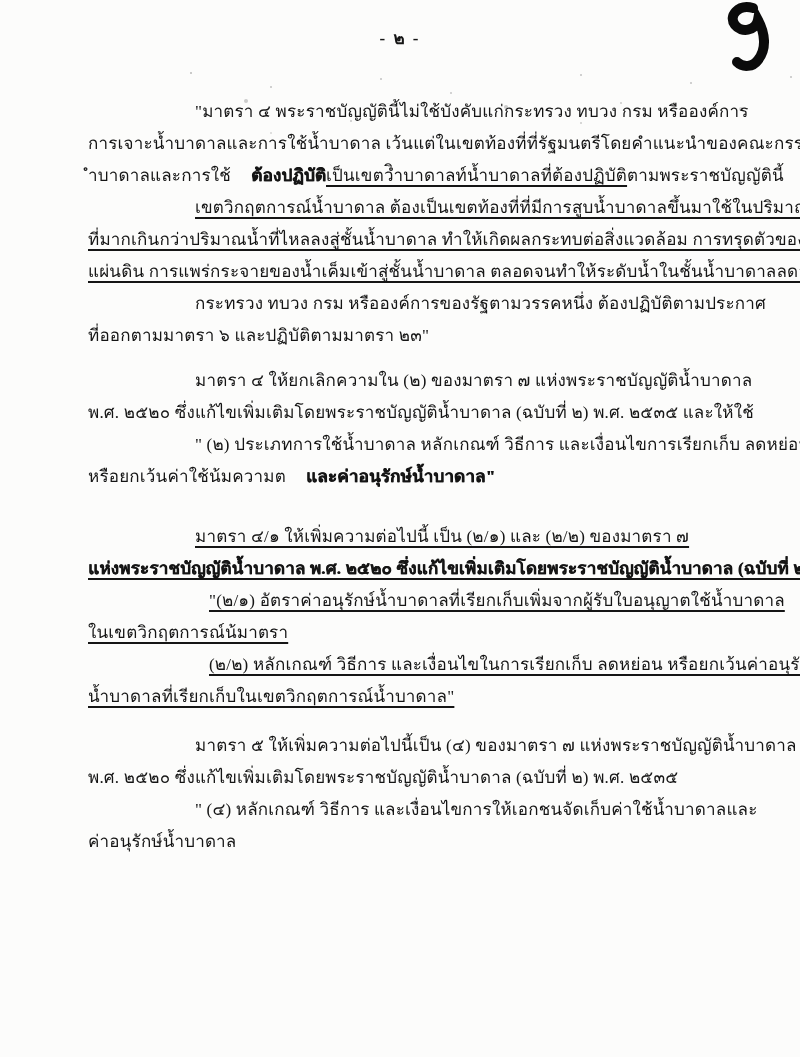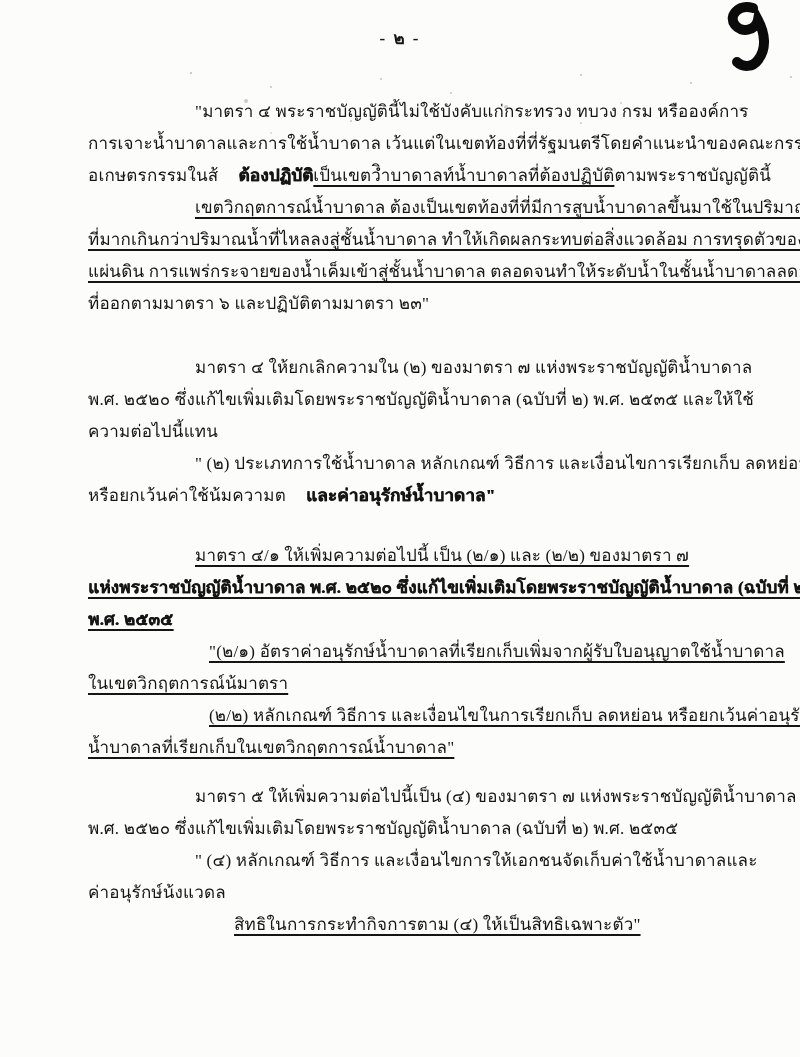--- a/index.html
+++ b/index.html
@@ -97,37 +97,35 @@
 
   <svg class="corner-mark" viewBox="0 0 64 84" aria-hidden="true">
     <path d="M33 8 C18 4 8 16 15 25 C21 33 36 31 38 20 C45 33 47 49 38 60 C33 67 23 68 17 62" fill="none" stroke="#0b0b0b" stroke-width="10" stroke-linecap="round"></path>
   </svg>
 
   <div class="scan-noise"></div>
 
   <div class="doc-body">
       <div class="line ind1"><span class="seg-n">"มาตรา ๔  พระราชบัญญัตินี้ไม่ใช้บังคับแก่กระทรวง ทบวง กรม หรือองค์การ</span></div>
       <div class="line ind0"><span class="seg-n">การเจาะน้ำบาดาลและการใช้น้ำบาดาล เว้นแต่ในเขตท้องที่ที่รัฐมนตรีโดยคำแนะนำของคณะกรรมการ</span></div>
-      <div class="line ind0"><span class="seg-n">อเกษตรกรรมในส้</span><span class="seg-b">ต้องปฏิบัติ</span><span class="seg-u">เป็นเขตวิำบาดาลท์น้ำบาดาลที่ต้องปฏิบัติ</span><span class="seg-n">ตามพระราชบัญญัตินี้</span></div>
+      <div class="line ind0"><span class="seg-n">ำบาดาลและการใช้</span><span class="seg-b">ต้องปฏิบัติ</span><span class="seg-u">เป็นเขตวิำบาดาลท์น้ำบาดาลที่ต้องปฏิบัติ</span><span class="seg-n">ตามพระราชบัญญัตินี้</span></div>
       <div class="line ind1"><span class="seg-u">เขตวิกฤตการณ์น้ำบาดาล ต้องเป็นเขตท้องที่ที่มีการสูบน้ำบาดาลขึ้นมาใช้ในปริมาณ</span></div>
       <div class="line ind0"><span class="seg-u">ที่มากเกินกว่าปริมาณน้ำที่ไหลลงสู่ชั้นน้ำบาดาล ทำให้เกิดผลกระทบต่อสิ่งแวดล้อม การทรุดตัวของ</span></div>
       <div class="line ind0"><span class="seg-u">แผ่นดิน การแพร่กระจายของน้ำเค็มเข้าสู่ชั้นน้ำบาดาล ตลอดจนทำให้ระดับน้ำในชั้นน้ำบาดาลลดลง</span></div>
+      <div class="line ind1"><span class="seg-n">กระทรวง ทบวง กรม หรือองค์การของรัฐตามวรรคหนึ่ง ต้องปฏิบัติตามประกาศ</span></div>
       <div class="line ind0"><span class="seg-n">ที่ออกตามมาตรา ๖ และปฏิบัติตามมาตรา ๒๓"</span></div>
-      <div class="line ind1" style="margin-top: 32px;"><span class="seg-n">มาตรา ๔  ให้ยกเลิกความใน (๒) ของมาตรา ๗ แห่งพระราชบัญญัติน้ำบาดาล</span></div>
+      <div class="line ind1" style="margin-top: 13px;"><span class="seg-n">มาตรา ๔  ให้ยกเลิกความใน (๒) ของมาตรา ๗ แห่งพระราชบัญญัติน้ำบาดาล</span></div>
       <div class="line ind0"><span class="seg-n">พ.ศ. ๒๕๒๐ ซึ่งแก้ไขเพิ่มเติมโดยพระราชบัญญัติน้ำบาดาล (ฉบับที่ ๒) พ.ศ. ๒๕๓๕ และให้ใช้</span></div>
-      <div class="line ind0"><span class="seg-n">ความต่อไปนี้แทน</span></div>
       <div class="line ind1"><span class="seg-n">" (๒) ประเภทการใช้น้ำบาดาล หลักเกณฑ์ วิธีการ และเงื่อนไขการเรียกเก็บ ลดหย่อน</span></div>
       <div class="line ind0"><span class="seg-n">หรือยกเว้นค่าใช้น้มความต</span><span class="seg-b">และค่าอนุรักษ์น้ำบาดาล"</span></div>
       <div class="line ind1" style="margin-top: 28px;"><span class="seg-u">มาตรา ๔/๑  ให้เพิ่มความต่อไปนี้ เป็น (๒/๑) และ (๒/๒) ของมาตรา ๗</span></div>
       <div class="line ind0"><span class="seg-bu">แห่งพระราชบัญญัติน้ำบาดาล พ.ศ. ๒๕๒๐ ซึ่งแก้ไขเพิ่มเติมโดยพระราชบัญญัติน้ำบาดาล (ฉบับที่ ๒)</span></div>
-      <div class="line ind0"><span class="seg-bu">พ.ศ. ๒๕๓๕</span></div>
       <div class="line ind2"><span class="seg-u">"(๒/๑) อัตราค่าอนุรักษ์น้ำบาดาลที่เรียกเก็บเพิ่มจากผู้รับใบอนุญาตใช้น้ำบาดาล</span></div>
       <div class="line ind0"><span class="seg-u">ในเขตวิกฤตการณ์น้มาตรา</span></div>
       <div class="line ind2"><span class="seg-u">(๒/๒) หลักเกณฑ์ วิธีการ และเงื่อนไขในการเรียกเก็บ ลดหย่อน หรือยกเว้นค่าอนุรักษ์</span></div>
       <div class="line ind0"><span class="seg-u">น้ำบาดาลที่เรียกเก็บในเขตวิกฤตการณ์น้ำบาดาล"</span></div>
       <div class="line ind1" style="margin-top: 17px;"><span class="seg-n">มาตรา ๕  ให้เพิ่มความต่อไปนี้เป็น (๔) ของมาตรา ๗ แห่งพระราชบัญญัติน้ำบาดาล</span></div>
       <div class="line ind0"><span class="seg-n">พ.ศ. ๒๕๒๐ ซึ่งแก้ไขเพิ่มเติมโดยพระราชบัญญัติน้ำบาดาล (ฉบับที่ ๒) พ.ศ. ๒๕๓๕</span></div>
       <div class="line ind1"><span class="seg-n">" (๔) หลักเกณฑ์ วิธีการ และเงื่อนไขการให้เอกชนจัดเก็บค่าใช้น้ำบาดาลและ</span></div>
-      <div class="line ind0"><span class="seg-n">ค่าอนุรักษ์น้งแวดล</span></div>
-      <div class="line ind3"><span class="seg-u">สิทธิในการกระทำกิจการตาม (๔) ให้เป็นสิทธิเฉพาะตัว"</span></div>
+      <div class="line ind0"><span class="seg-n">ค่าอนุรักษ์น้ำบาดาล</span></div>
     </div>
 
 </div>
 
 </body></html>

